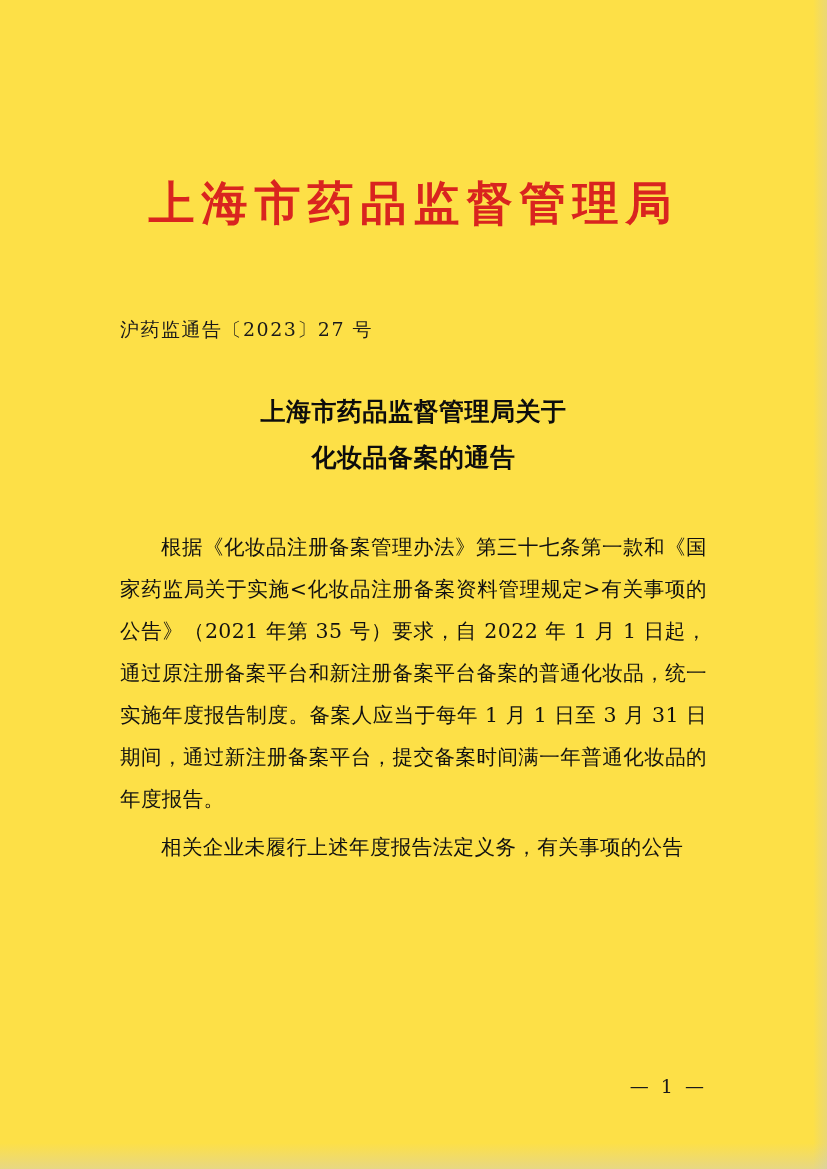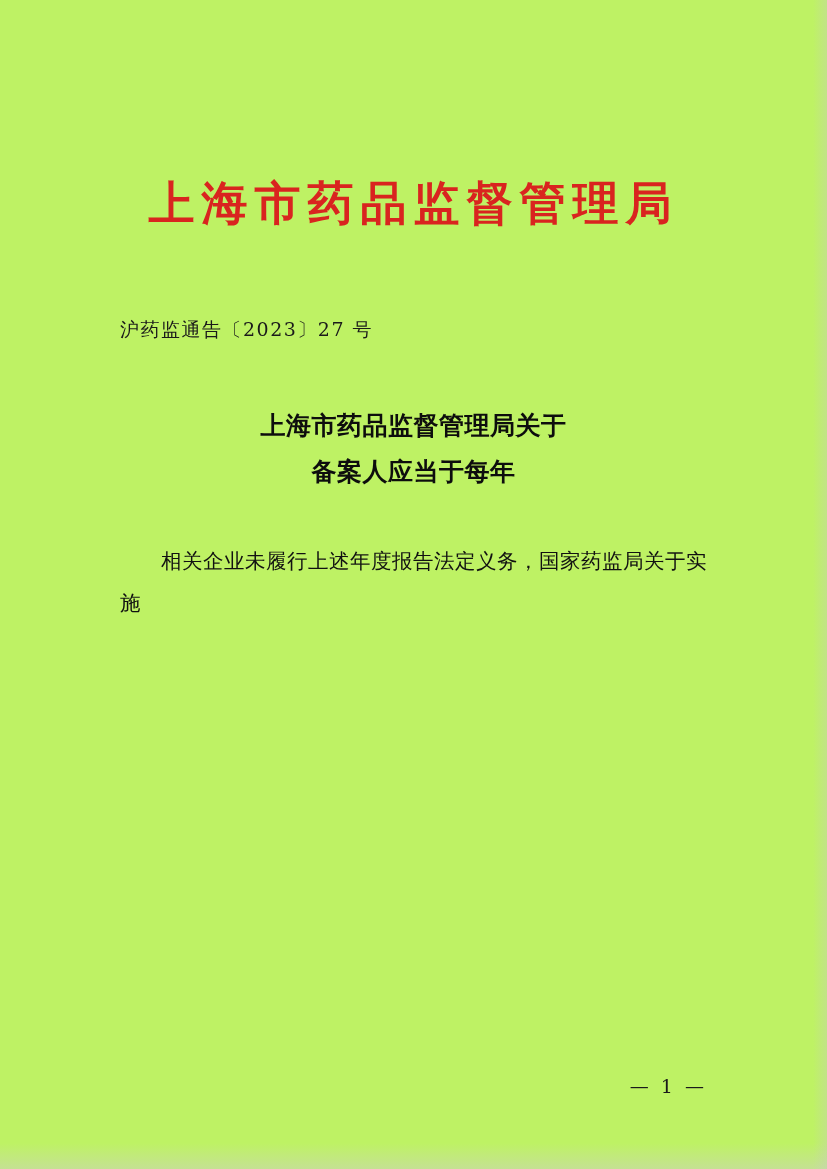--- a/index.html
+++ b/index.html
@@ -11,21 +11,21 @@
     height: 1169px;
     background: #ffffff;
     font-family: "Liberation Serif", serif;
     -webkit-font-smoothing: antialiased;
   }
   .page {
     position: relative;
     width: 827px;
     height: 1169px;
     box-sizing: border-box;
-    background: #bef264;
+    background: #fde047;
     overflow: hidden;
   }
   
   .page::after {
     content: "";
     position: absolute;
     left: 0; right: 0; bottom: 0;
     height: 26px;
     background: linear-gradient(to bottom, rgba(255,255,255,0) 0%, rgba(205,205,205,0.45) 100%);
     pointer-events: none;
@@ -71,21 +71,21 @@
   .doc-number {
     margin-top: 86px;
     text-align: left;
     color: #1a1a1a;
     font-size: 19px;
     letter-spacing: 1.5px;
     font-family: "DejaVu Serif", "Liberation Serif", serif;
   }
 
   .title-block {
-    margin-top: 60px;
+    margin-top: 46px;
     text-align: center;
     color: #0d0d0d;
     font-family: "DejaVu Serif", "Liberation Serif", serif;
     font-weight: bold;
     font-size: 25px;
     line-height: 1.85;
     letter-spacing: 0.5px;
   }
   .title-line {
     display: block;
@@ -124,23 +124,24 @@
 <div class="page">
   <div class="content">
 
     <div class="masthead">上海市药品监督管理局</div>
 
 
     <div class="doc-number">沪药监通告〔2023〕27 号</div>
 
     <div class="title-block">
       <span class="title-line">上海市药品监督管理局关于</span>
-      <span class="title-line">备案人应当于每年</span>
+      <span class="title-line">化妆品备案的通告</span>
     </div>
 
     <div class="body-block">
-      <p class="para">相关企业未履行上述年度报告法定义务，国家药监局关于实施</p>
+      <p class="para">根据《化妆品注册备案管理办法》第三十七条第一款和《国家药监局关于实施&lt;化妆品注册备案资料管理规定&gt;有关事项的公告》（2021 年第 35 号）要求，自 2022 年 1 月 1 日起，通过原注册备案平台和新注册备案平台备案的普通化妆品，统一实施年度报告制度。备案人应当于每年 1 月 1 日至 3 月 31 日期间，通过新注册备案平台，提交备案时间满一年普通化妆品的年度报告。</p>
+      <p class="para">相关企业未履行上述年度报告法定义务，有关事项的公告</p>
     </div>
 
   </div>
 
   <div class="page-number">— 1 —</div>
 </div>
 
 </body></html>

